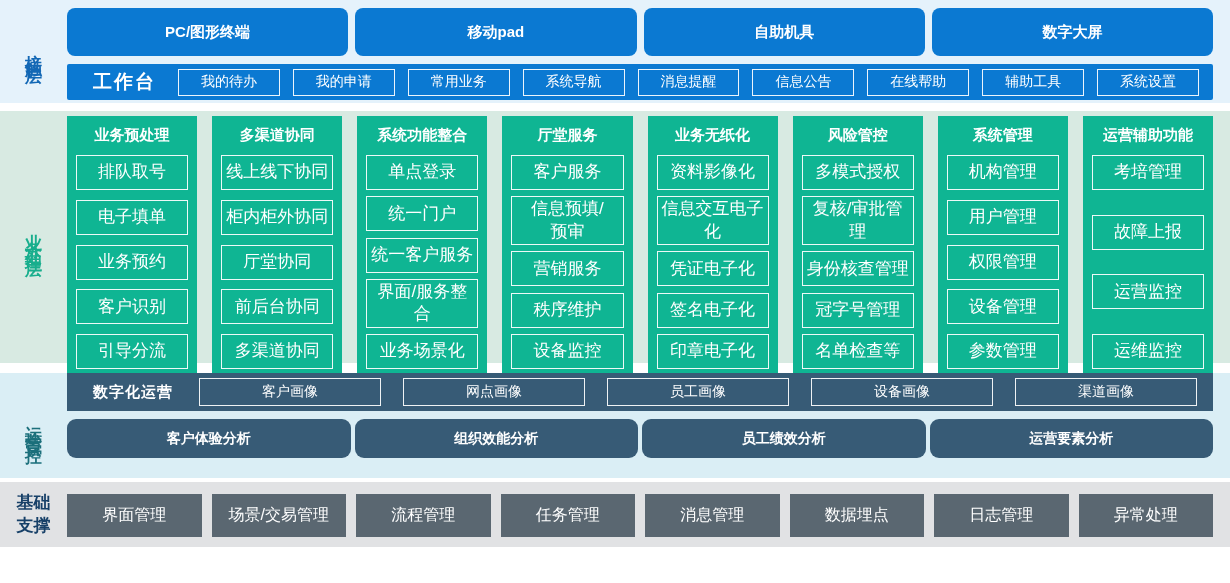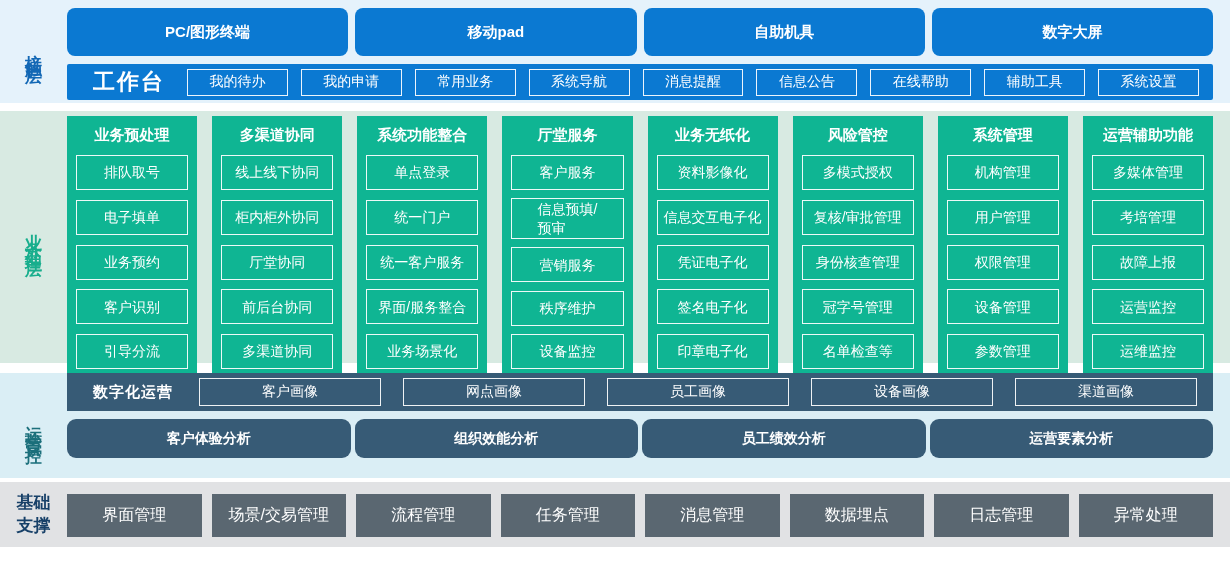--- a/index.html
+++ b/index.html
@@ -32,43 +32,43 @@
   .b1{display:flex;flex-direction:column;padding-top:8px;}
   .terminals{display:flex;gap:7px;height:48px;}
   .terminal{
     flex:1;background:#0b79d2;border-radius:8px;color:#fff;
     font-weight:bold;font-size:15px;display:flex;align-items:center;justify-content:center;
   }
   .workbench{
     margin-top:8px;height:36px;background:#0b79d2;border-radius:2px;
     display:flex;align-items:center;padding:0 14px 0 26px;
   }
-  .wb-label{color:#fff;font-weight:bold;font-size:22px;letter-spacing:2px;margin-right:22px;white-space:nowrap;}
+  .wb-label{color:#fff;font-weight:bold;font-size:19px;letter-spacing:2px;margin-right:22px;white-space:nowrap;}
   .wb-items{flex:1;display:flex;gap:13px;min-width:0;}
   .wb-item{
     flex:1;height:25px;border:1px solid rgba(255,255,255,.92);color:#fff;
     font-size:14px;display:flex;align-items:center;justify-content:center;white-space:nowrap;
   }
   
   .b2{display:flex;gap:15px;padding-top:5px;}
   .col{
     flex:1;height:267px;background:#0fb593;display:flex;flex-direction:column;min-width:0;
   }
   .col-title{
     color:#fff;font-weight:bold;font-size:15px;text-align:center;
     padding:10px 2px 4px;white-space:nowrap;
   }
   .col-items{
     flex:1;display:flex;flex-direction:column;justify-content:space-between;
     padding:6px 9px 14px;
   }
   .col-item{
     min-height:31px;border:1px solid rgba(255,255,255,.92);color:#fff;
-    font-size:14px;display:flex;align-items:center;justify-content:center;
-    white-space:pre-line;line-height:1.3;padding:1px 2px;
+    font-size:17px;display:flex;align-items:center;justify-content:center;
+    text-align:center;white-space:pre-line;line-height:1.3;padding:1px 2px;
   }
   
   .b3{display:flex;flex-direction:column;}
   .digital-bar{
     height:38px;background:#375b76;display:flex;align-items:center;
     padding:0 16px 0 26px;
   }
   .digital-label{color:#fff;font-weight:bold;font-size:15px;letter-spacing:1px;margin-right:26px;white-space:nowrap;}
   .portrait-items{flex:1;display:flex;gap:22px;min-width:0;}
   .portrait-item{
@@ -202,21 +202,20 @@
           <div class="col-item">用户管理</div>
           <div class="col-item">权限管理</div>
           <div class="col-item">设备管理</div>
           <div class="col-item">参数管理</div>
         </div>
       </div>
 
       <div class="col">
         <div class="col-title">运营辅助功能</div>
         <div class="col-items">
-          <div class="col-item">多媒体管理</div>
           <div class="col-item">考培管理</div>
           <div class="col-item">故障上报</div>
           <div class="col-item">运营监控</div>
           <div class="col-item">运维监控</div>
         </div>
       </div>
 
     </div>
   </section>
 

